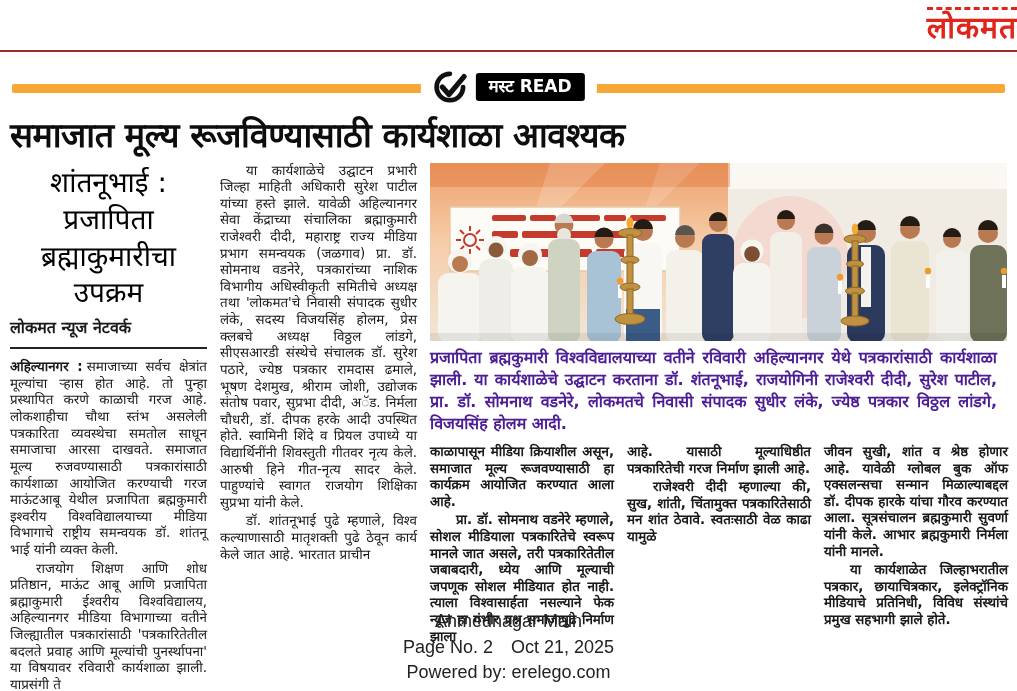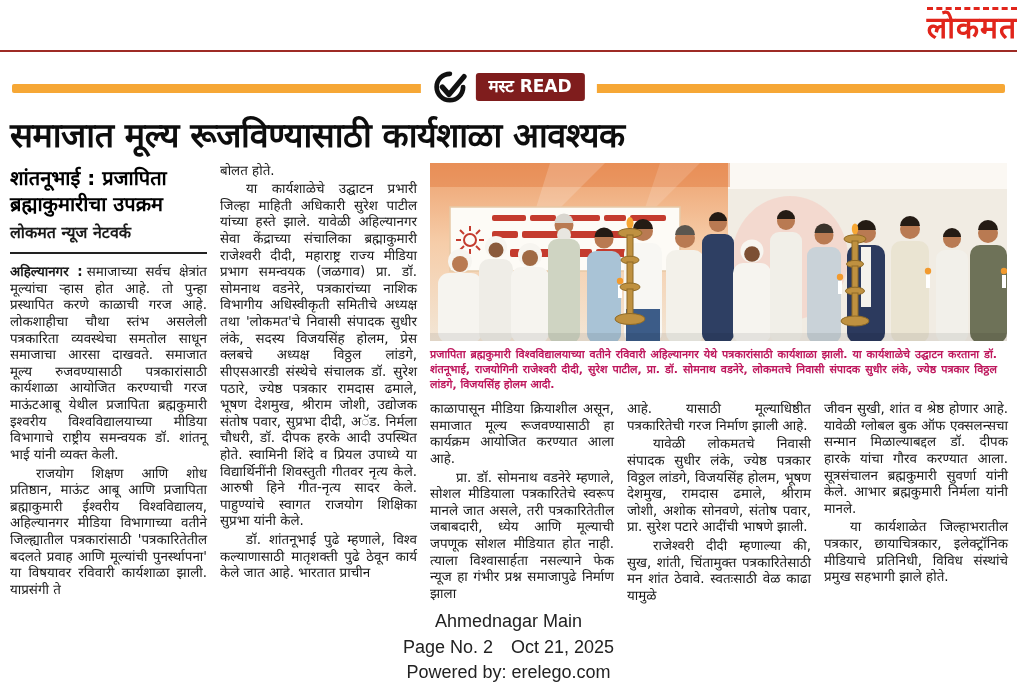--- a/index.html
+++ b/index.html
@@ -9,40 +9,40 @@
   .masthead{text-align:right;padding-top:7px;}
   .logo{display:inline-block;color:#e1251b;font-size:30px;font-weight:bold;letter-spacing:1px;
         border-top:3px dashed #e1251b;padding-top:2px;line-height:1.05;}
   .top-rule{border:none;border-top:2px solid #9e2b25;margin:6px 0 0 0;}
   
   .mustread{position:relative;height:40px;margin:16px 12px 0 12px;}
   .orange-line{position:absolute;top:16px;left:0;right:0;height:9px;background:#f6a735;border-radius:2px;}
   .badge-wrap{position:absolute;left:50%;top:2px;transform:translateX(-50%);
               display:flex;align-items:center;gap:9px;background:#fff;padding:0 12px;}
   .check-icon{width:34px;height:34px;display:block;}
-  .badge{background:#7f1d1d;color:#fff;font-weight:bold;font-size:17px;
+  .badge{background:#000000;color:#fff;font-weight:bold;font-size:17px;
          padding:5px 13px 6px 13px;border-radius:3px;white-space:nowrap;line-height:1;}
   
   .headline{font-size:34px;font-weight:bold;color:#0d0d0d;line-height:1.15;
             padding:8px 10px 4px 10px;letter-spacing:-0.5px;}
   
   .content{display:flex;gap:13px;padding:4px 10px 0 10px;align-items:flex-start;}
   .ncol{width:197px;flex:none;font-size:13.4px;line-height:1.24;text-align:justify;color:#1a1a1a;}
   .ncol p{margin:0 0 2px 0;text-indent:26px;}
   .ncol p.first{text-indent:0;}
   .dateline{font-weight:bold;margin-right:4px;margin-top:6px;}
-  .subhead{font-size:20px;font-weight:bold;line-height:1.32;margin:2px 0 4px 0;color:#000;text-align:left;}
+  .subhead{font-size:28px;font-weight:normal;line-height:1.32;margin:2px 0 4px 0;color:#000;text-align:center;}
   .byline{text-align:left;font-weight:bold;font-size:16px;margin:6px 0 0 0;}
   .deck-rule{border:none;border-top:2px solid #222;margin:9px 0 10px 0;}
   
   .right{width:577px;flex:none;}
   .photo-frame{width:577px;height:178px;overflow:hidden;background:#f3d9c2;}
-  .caption{font-weight:bold;font-size:11px;line-height:1.38;text-align:justify;
-           color:#be185d;margin:6px 10px 9px 0;}
-  .subcols{display:flex;gap:13px;}
+  .caption{font-weight:bold;font-size:16px;line-height:1.38;text-align:justify;
+           color:#4c1d95;margin:6px 10px 9px 0;}
+  .subcols{display:flex;gap:13px;font-weight:bold;}
   .subcols .ncol{width:184px;}
   
   .footer{position:absolute;left:0;right:0;bottom:6px;text-align:center;
           font-family:"Liberation Sans",sans-serif;font-size:18px;color:#222;line-height:1.4;}
   .footer .row span{display:inline-block;}
   .footer .gap{width:18px;}
 </style>
 </head>
 <body>
 
@@ -70,21 +70,20 @@
 
     <div class="ncol">
       <div class="subhead">शांतनूभाई : प्रजापिता ब्रह्माकुमारीचा उपक्रम</div>
       <div class="byline">लोकमत न्यूज नेटवर्क</div>
       <hr class="deck-rule">
       <p class="first"><span class="dateline">अहिल्यानगर :</span><span>समाजाच्या सर्वच क्षेत्रांत मूल्यांचा ऱ्हास होत आहे. तो पुन्हा प्रस्थापित करणे काळाची गरज आहे. लोकशाहीचा चौथा स्तंभ असलेली पत्रकारिता व्यवस्थेचा समतोल साधून समाजाचा आरसा दाखवते. समाजात मूल्य रुजवण्यासाठी पत्रकारांसाठी कार्यशाळा आयोजित करण्याची गरज माऊंटआबू येथील प्रजापिता ब्रह्मकुमारी इश्वरीय विश्वविद्यालयाच्या मीडिया विभागाचे राष्ट्रीय समन्वयक डॉ. शांतनू भाई यांनी व्यक्त केली.</span></p>
       <p>राजयोग शिक्षण आणि शोध प्रतिष्ठान, माऊंट आबू आणि प्रजापिता ब्रह्माकुमारी ईश्वरीय विश्वविद्यालय, अहिल्यानगर मीडिया विभागाच्या वतीने जिल्ह्यातील पत्रकारांसाठी 'पत्रकारितेतील बदलते प्रवाह आणि मूल्यांची पुनर्स्थापना' या विषयावर रविवारी कार्यशाळा झाली. याप्रसंगी ते</p>
     </div>
 
     <div class="ncol">
-      <p class="first">बोलत होते.</p>
       <p>या कार्यशाळेचे उद्घाटन प्रभारी जिल्हा माहिती अधिकारी सुरेश पाटील यांच्या हस्ते झाले. यावेळी अहिल्यानगर सेवा केंद्राच्या संचालिका ब्रह्माकुमारी राजेश्वरी दीदी, महाराष्ट्र राज्य मीडिया प्रभाग समन्वयक (जळगाव) प्रा. डॉ. सोमनाथ वडनेरे, पत्रकारांच्या नाशिक विभागीय अधिस्वीकृती समितीचे अध्यक्ष तथा 'लोकमत'चे निवासी संपादक सुधीर लंके, सदस्य विजयसिंह होलम, प्रेस क्लबचे अध्यक्ष विठ्ठल लांडगे, सीएसआरडी संस्थेचे संचालक डॉ. सुरेश पठारे, ज्येष्ठ पत्रकार रामदास ढमाले, भूषण देशमुख, श्रीराम जोशी, उद्योजक संतोष पवार, सुप्रभा दीदी, अॅड. निर्मला चौधरी, डॉ. दीपक हरके आदी उपस्थित होते. स्वामिनी शिंदे व प्रियल उपाध्ये या विद्यार्थिनींनी शिवस्तुती गीतवर नृत्य केले. आरुषी हिने गीत-नृत्य सादर केले. पाहुण्यांचे स्वागत राजयोग शिक्षिका सुप्रभा यांनी केले.</p>
       <p>डॉ. शांतनूभाई पुढे म्हणाले, विश्व कल्याणासाठी मातृशक्ती पुढे ठेवून कार्य केले जात आहे. भारतात प्राचीन</p>
     </div>
 
     <div class="right">
       <div class="photo-frame">
         <svg width="577" height="178" viewBox="0 0 577 178">
           <defs>
             <linearGradient id="bg" x1="0" y1="0" x2="0" y2="1">
               <stop offset="0" stop-color="#eda06c"></stop>
@@ -249,21 +248,20 @@
       </div>
       <div class="caption">प्रजापिता ब्रह्मकुमारी विश्वविद्यालयाच्या वतीने रविवारी अहिल्यानगर येथे पत्रकारांसाठी कार्यशाळा झाली. या कार्यशाळेचे उद्घाटन करताना डॉ. शंतनूभाई, राजयोगिनी राजेश्वरी दीदी, सुरेश पाटील, प्रा. डॉ. सोमनाथ वडनेरे, लोकमतचे निवासी संपादक सुधीर लंके, ज्येष्ठ पत्रकार विठ्ठल लांडगे, विजयसिंह होलम आदी.</div>
 
       <div class="subcols">
         <div class="ncol">
           <p class="first">काळापासून मीडिया क्रियाशील असून, समाजात मूल्य रूजवण्यासाठी हा कार्यक्रम आयोजित करण्यात आला आहे.</p>
           <p>प्रा. डॉ. सोमनाथ वडनेरे म्हणाले, सोशल मीडियाला पत्रकारितेचे स्वरूप मानले जात असले, तरी पत्रकारितेतील जबाबदारी, ध्येय आणि मूल्याची जपणूक सोशल मीडियात होत नाही. त्याला विश्वासार्हता नसल्याने फेक न्यूज हा गंभीर प्रश्न समाजापुढे निर्माण झाला</p>
         </div>
         <div class="ncol">
           <p class="first">आहे. यासाठी मूल्याधिष्ठीत पत्रकारितेची गरज निर्माण झाली आहे.</p>
-          <p>यावेळी लोकमतचे निवासी संपादक सुधीर लंके, ज्येष्ठ पत्रकार विठ्ठल लांडगे, विजयसिंह होलम, भूषण देशमुख, रामदास ढमाले, श्रीराम जोशी, अशोक सोनवणे, संतोष पवार, प्रा. सुरेश पटारे आदींची भाषणे झाली.</p>
           <p>राजेश्वरी दीदी म्हणाल्या की, सुख, शांती, चिंतामुक्त पत्रकारितेसाठी मन शांत ठेवावे. स्वतःसाठी वेळ काढा यामुळे</p>
         </div>
         <div class="ncol">
           <p class="first">जीवन सुखी, शांत व श्रेष्ठ होणार आहे. यावेळी ग्लोबल बुक ऑफ एक्सलन्सचा सन्मान मिळाल्याबद्दल डॉ. दीपक हारके यांचा गौरव करण्यात आला. सूत्रसंचालन ब्रह्मकुमारी सुवर्णा यांनी केले. आभार ब्रह्मकुमारी निर्मला यांनी मानले.</p>
           <p>या कार्यशाळेत जिल्हाभरातील पत्रकार, छायाचित्रकार, इलेक्ट्रॉनिक मीडियाचे प्रतिनिधी, विविध संस्थांचे प्रमुख सहभागी झाले होते.</p>
         </div>
       </div>
     </div>
   </div>
 

